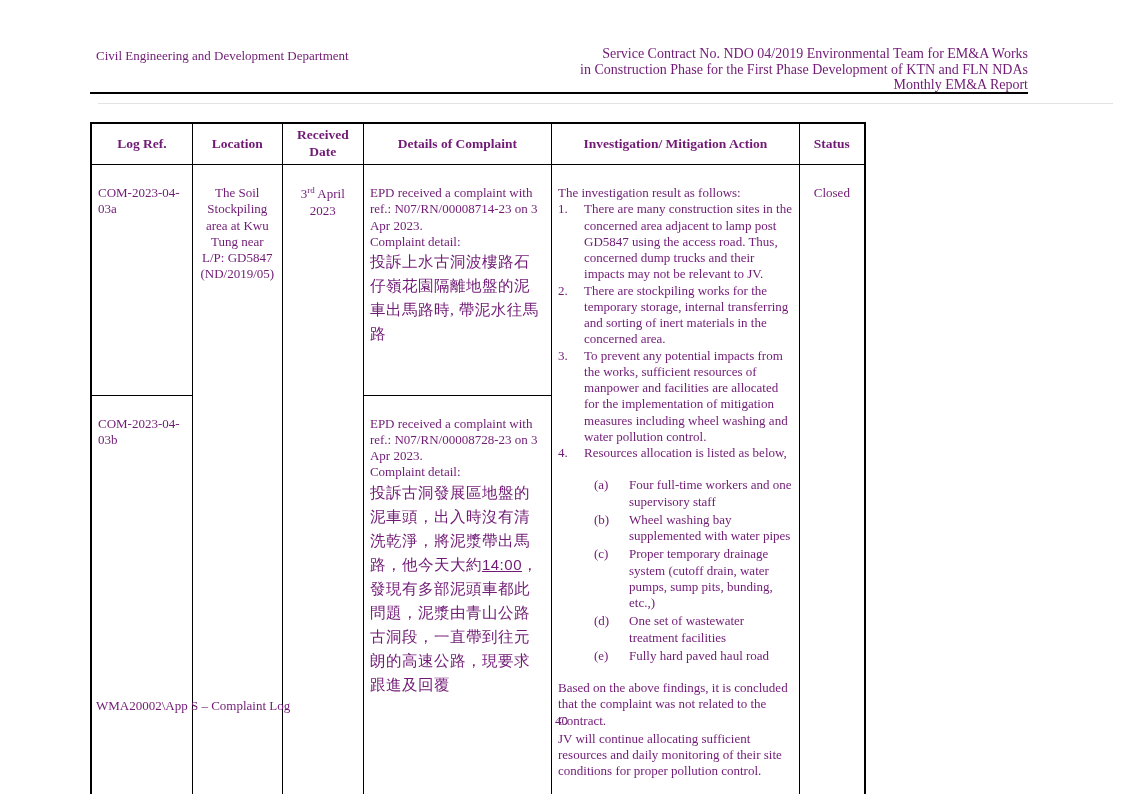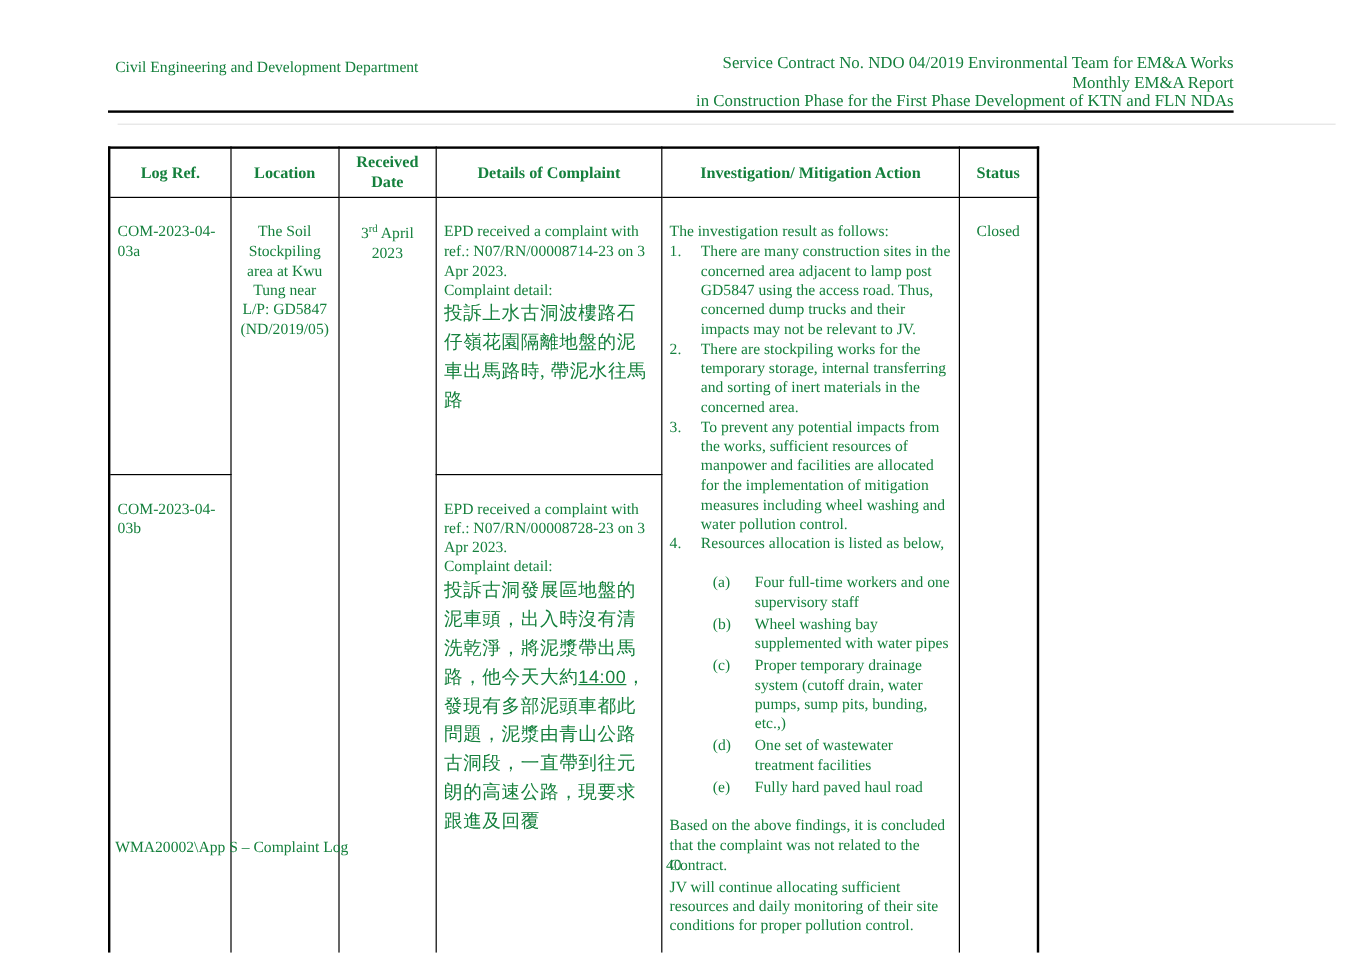--- a/index.html
+++ b/index.html
@@ -6,21 +6,21 @@
     margin: 0;
     padding: 0;
     background: #ffffff;
   }
   .page {
     position: relative;
     width: 1123px;
     height: 794px;
     background: #ffffff;
     font-family: "Liberation Serif", serif;
-    color: #15803d;
+    color: #701a75;
     overflow: hidden;
   }
 
   
   .doc-header {
     position: absolute;
     left: 96px;
     right: 95px;
     top: 46px;
   }
@@ -141,22 +141,22 @@
 </style>
 </head>
 <body>
 
 <div class="page">
 
   <div class="doc-header">
     <div class="doc-header-left">Civil Engineering and Development Department</div>
     <div class="doc-header-right">
       <div>Service Contract No. NDO 04/2019 Environmental Team for EM&amp;A Works</div>
+      <div>in Construction Phase for the First Phase Development of KTN and FLN NDAs</div>
       <div>Monthly EM&amp;A Report</div>
-      <div>in Construction Phase for the First Phase Development of KTN and FLN NDAs</div>
     </div>
   </div>
   <div class="header-rule"></div>
   <div class="header-rule-shadow"></div>
 
   <table class="complaint-table">
     <colgroup>
       <col style="width:13.1%">
       <col style="width:11.6%">
       <col style="width:10.5%">

